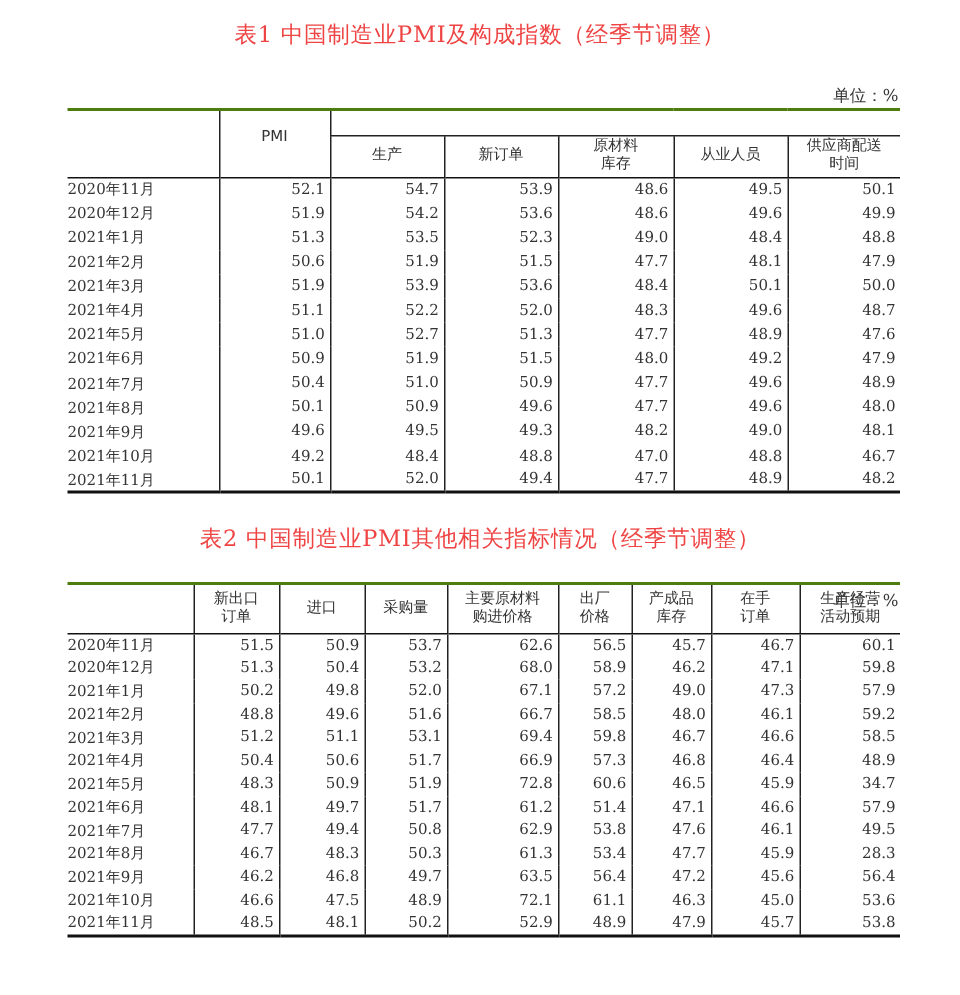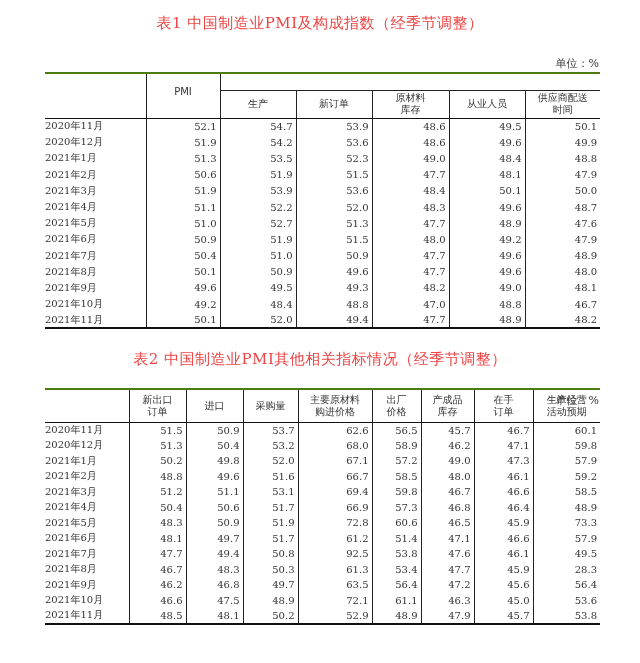--- a/index.html
+++ b/index.html
@@ -310,39 +310,39 @@
       </tr>
       <tr>
         <td class="date">2021年5月</td>
         <td class="num vline">48.3</td>
         <td class="num vline">50.9</td>
         <td class="num vline">51.9</td>
         <td class="num vline">72.8</td>
         <td class="num vline">60.6</td>
         <td class="num vline">46.5</td>
         <td class="num vline">45.9</td>
-        <td class="num vline">73.3</td>
+        <td class="num vline">34.7</td>
       </tr>
       <tr>
         <td class="date">2021年6月</td>
         <td class="num vline">48.1</td>
         <td class="num vline">49.7</td>
         <td class="num vline">51.7</td>
         <td class="num vline">61.2</td>
         <td class="num vline">51.4</td>
         <td class="num vline">47.1</td>
         <td class="num vline">46.6</td>
         <td class="num vline">57.9</td>
       </tr>
       <tr>
         <td class="date">2021年7月</td>
         <td class="num vline">47.7</td>
         <td class="num vline">49.4</td>
         <td class="num vline">50.8</td>
-        <td class="num vline">92.5</td>
+        <td class="num vline">62.9</td>
         <td class="num vline">53.8</td>
         <td class="num vline">47.6</td>
         <td class="num vline">46.1</td>
         <td class="num vline">49.5</td>
       </tr>
       <tr>
         <td class="date">2021年8月</td>
         <td class="num vline">46.7</td>
         <td class="num vline">48.3</td>
         <td class="num vline">50.3</td>

